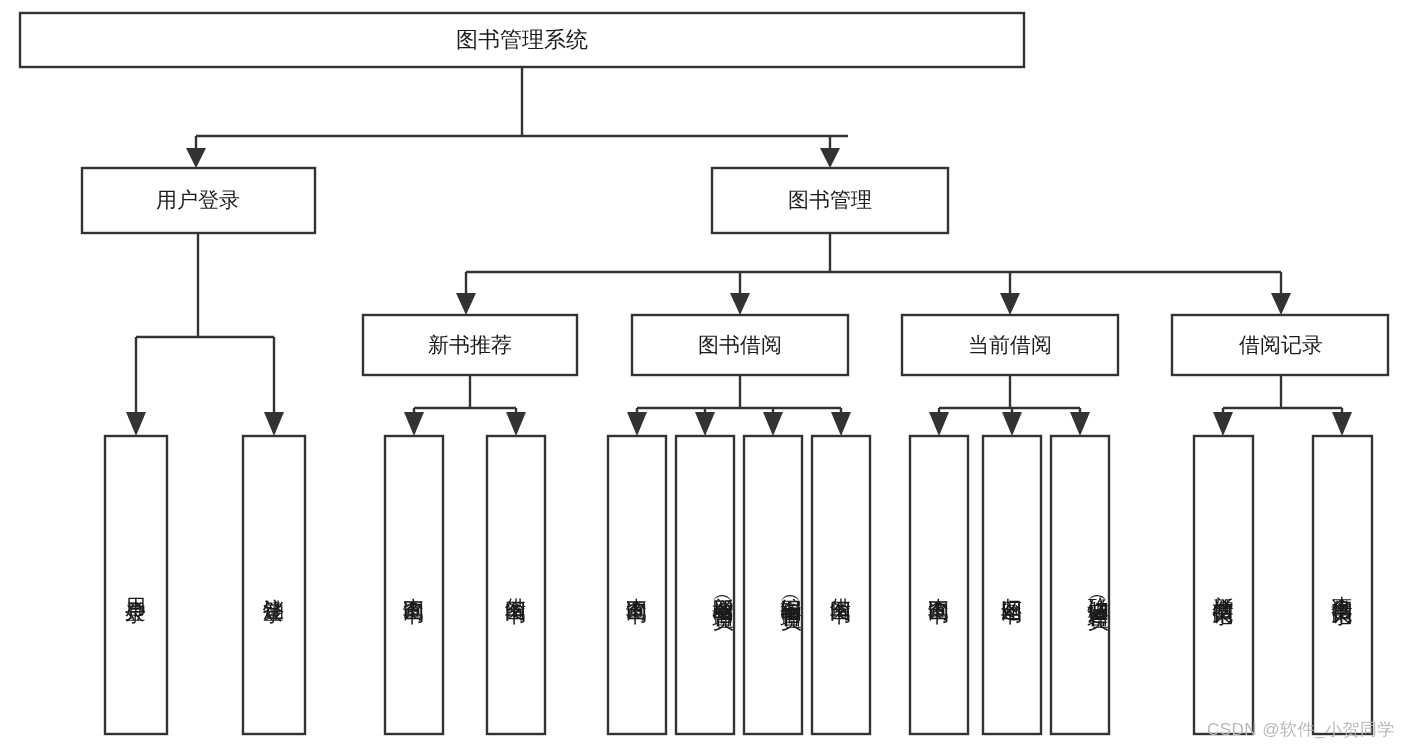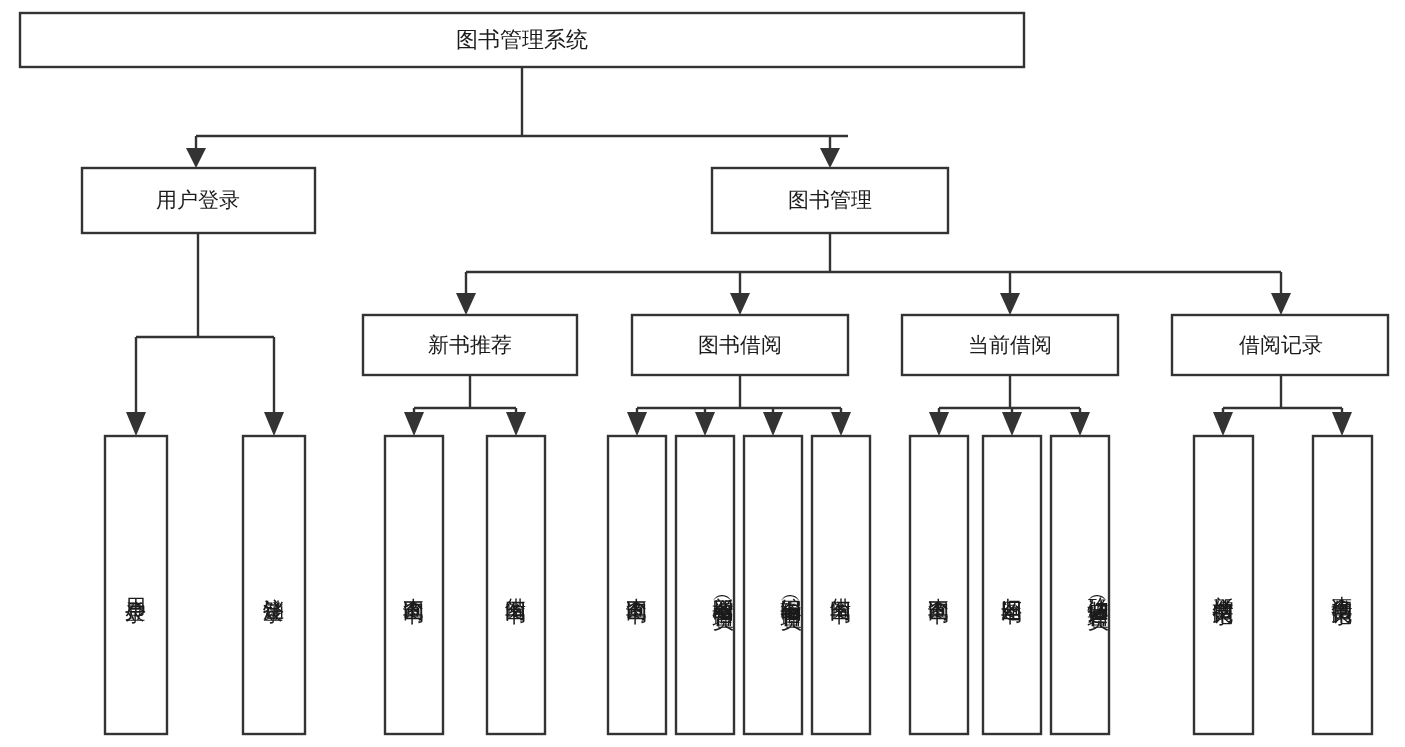--- a/index.html
+++ b/index.html
@@ -211,14 +211,15 @@
   <div class="vlabel" style="left:608px;  top:436px; width:58px; height:298px;">查询图书</div>
   <div class="vlabel" style="left:676px;  top:436px; width:58px; height:298px; align-items:flex-start; padding-top:8px; box-sizing:border-box;">新增图书（管理员）</div>
   <div class="vlabel" style="left:744px;  top:436px; width:58px; height:298px; align-items:flex-start; padding-top:8px; box-sizing:border-box;">编辑图书（管理员）</div>
   <div class="vlabel" style="left:812px;  top:436px; width:58px; height:298px;">借阅图书</div>
   <div class="vlabel" style="left:910px;  top:436px; width:58px; height:298px;">查询图书</div>
   <div class="vlabel" style="left:983px;  top:436px; width:58px; height:298px;">归还图书</div>
   <div class="vlabel" style="left:1051px; top:436px; width:58px; height:298px; align-items:flex-start; padding-top:8px; box-sizing:border-box;">确认归还（管理员）</div>
   <div class="vlabel" style="left:1194px; top:436px; width:59px; height:298px;">新增借阅记录</div>
   <div class="vlabel" style="left:1313px; top:436px; width:59px; height:298px;">查询借阅记录</div>
 
+  <div class="watermark">CSDN @软件_小贺同学</div>
 
 </div>
 
 </body></html>

